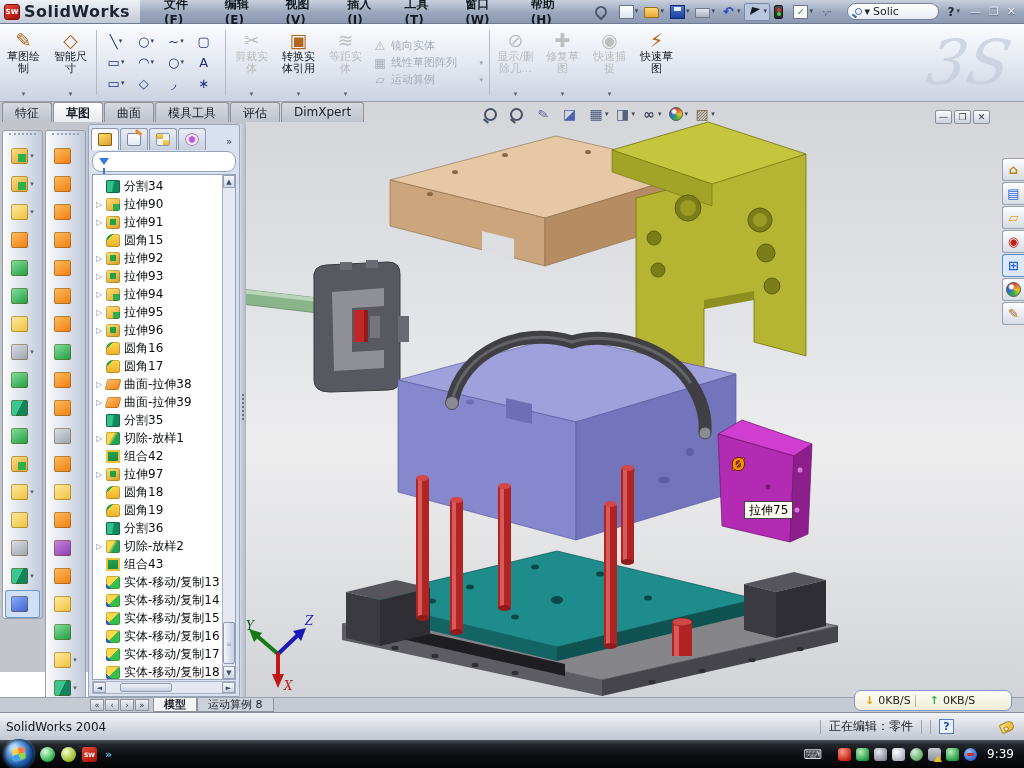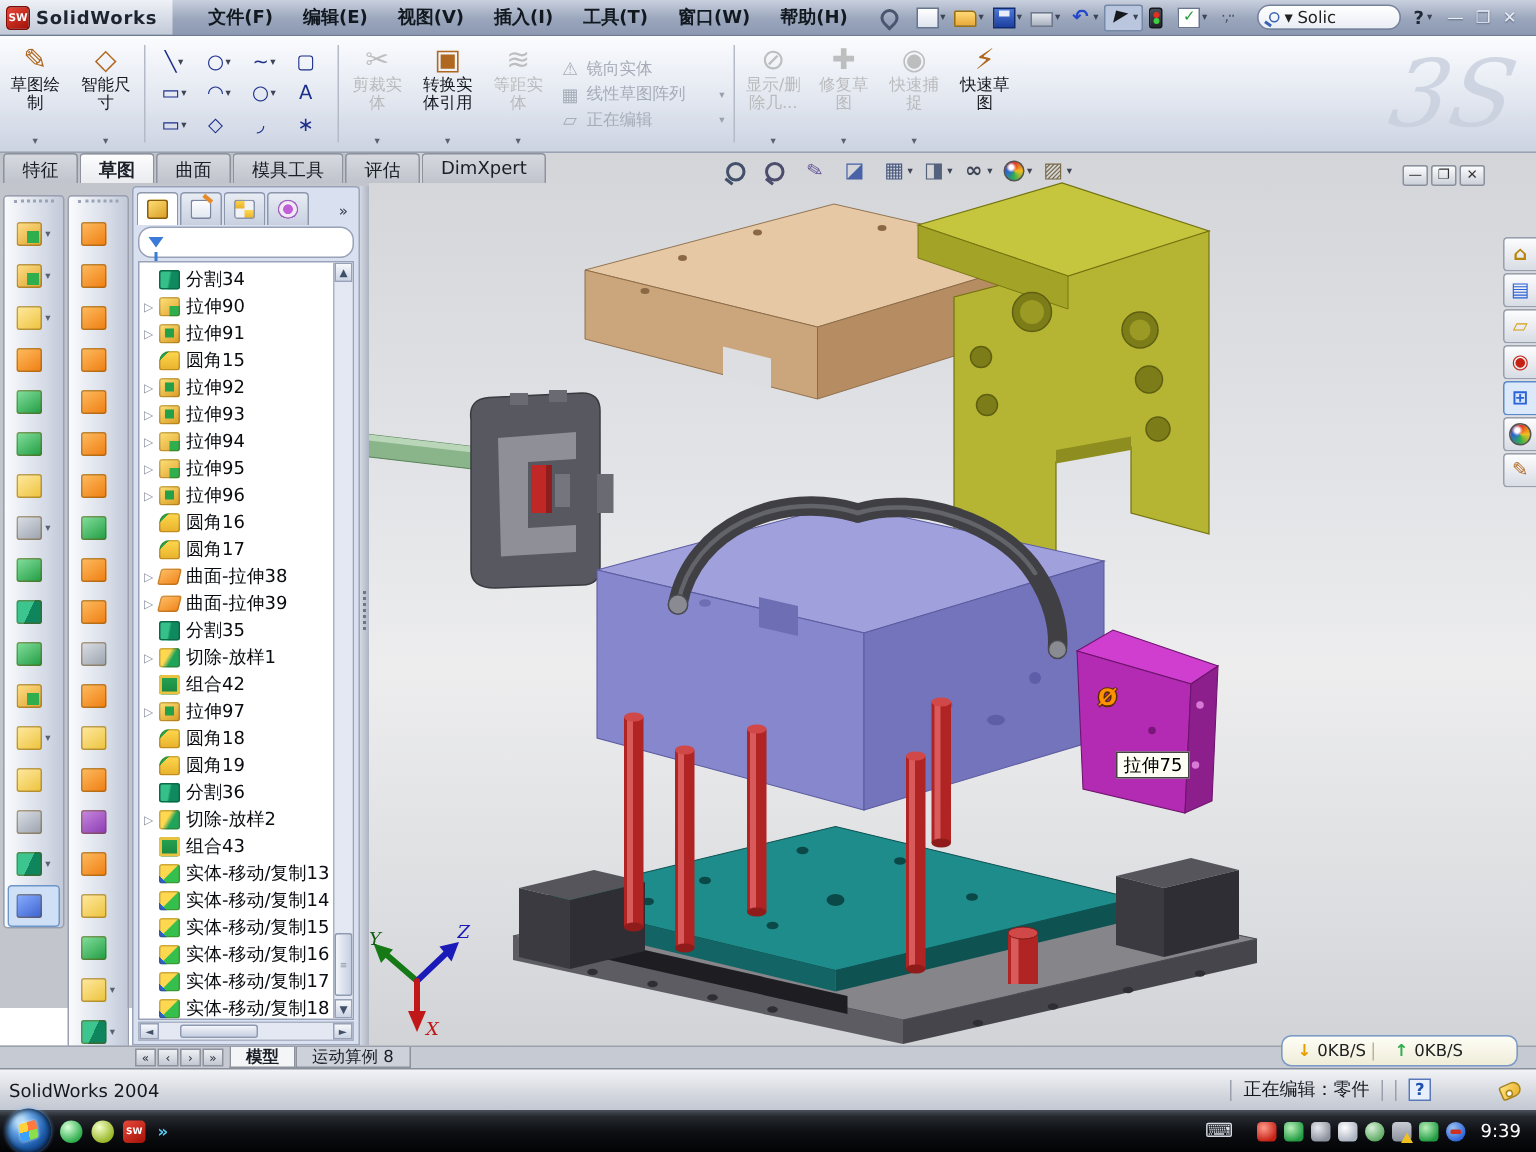--- a/index.html
+++ b/index.html
@@ -6,21 +6,21 @@
   html,body{width:1024px;height:768px;overflow:hidden;font-family:"DejaVu Sans","Liberation Sans",sans-serif;}
   #app{position:relative;width:1024px;height:672px;background:#c2c6cc;}
 
   
   #titlebar{position:absolute;left:0;top:0;width:1024px;height:24px;
     background:linear-gradient(#c9d0de,#9aa6bc 55%,#8c99b2);display:flex;align-items:center;border-bottom:1px solid #6f7b92;}
   #logo{display:flex;align-items:center;gap:4px;padding:0 10px 0 4px;height:100%;
     background:linear-gradient(#eef1f6,#c2cad8);}
   .swcube{width:16px;height:16px;border-radius:3px;background:linear-gradient(145deg,#e8473a,#a31107);
     color:#fff;font-size:7px;font-weight:bold;display:flex;align-items:center;justify-content:center;border:1px solid #7e0d04;}
-  #logo b{font-size:12px;color:#1c2430;letter-spacing:.5px}
+  #logo b{font-size:16px;color:#1c2430;letter-spacing:.5px}
   #menus{display:flex;margin-left:14px;font-weight:bold;}
   .menu{font-size:12px;color:#12181f;padding:3px 10px;cursor:default;}
   #quickicons{display:flex;align-items:center;margin-left:8px;gap:2px;}
   .qbtn{display:flex;align-items:center;gap:1px;padding:1px 2px;border-radius:2px;}
   .qbtn.pressed{background:#b9c6dd;border:1px solid #7689a8;}
   .dd{font-size:7px;color:#3c4455;line-height:1;}
   .qic{width:15px;height:14px;position:relative;display:inline-flex;align-items:center;justify-content:center;}
   .qic.pin::after{content:"";width:8px;height:8px;border:2px solid #4a5570;border-radius:50% 50% 50% 0;transform:rotate(-45deg);display:block}
   .qic.new{background:linear-gradient(#fff,#dde4ef);border:1px solid #6a7florida}
   .qic.new{border:1px solid #68758e;}
@@ -408,21 +408,21 @@
     <span>镜向实体</span>
     <span class="sdd" style="visibility: hidden;">▾</span>
   </div>
         <div class="srow disabled">
     <span class="sic">▦</span>
     <span>线性草图阵列</span>
     <span class="sdd">▾</span>
   </div>
         <div class="srow disabled">
     <span class="sic">▱</span>
-    <span>正在编辑</span>
+    <span>运动算例</span>
     <span class="sdd">▾</span>
   </div>
       </div>
     <div class="vsep"></div>
     <div style="display:flex">
         <div class="bigbtn disabled">
     <span class="bicon">⊘</span>
     <span class="blabel">显示/删
 除几...</span>
     <span class="bdd dd">▾</span>

